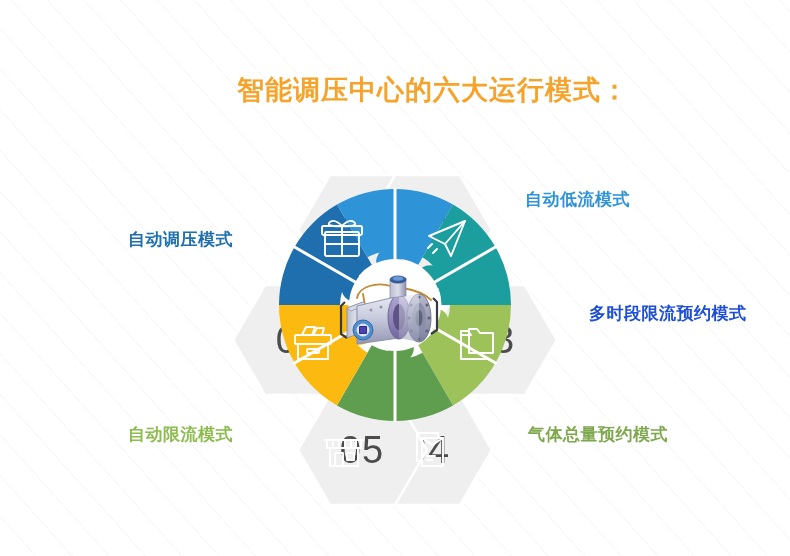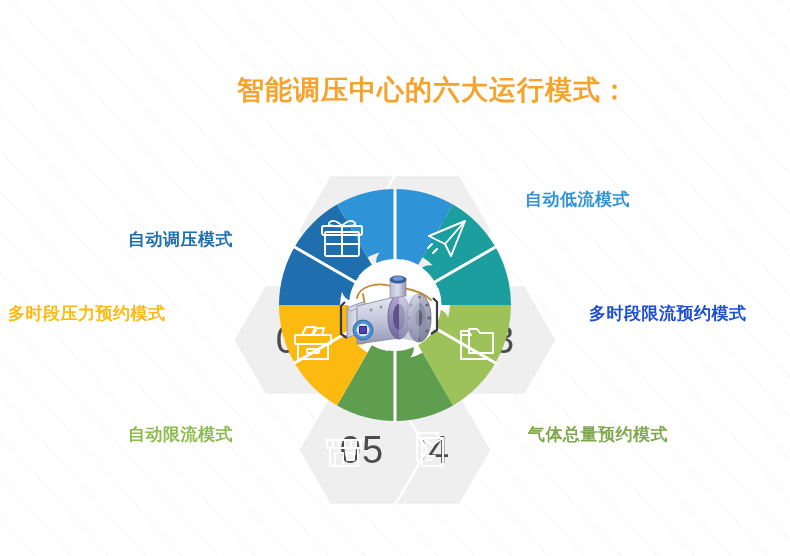--- a/index.html
+++ b/index.html
@@ -329,15 +329,14 @@
   <div class="label" id="lbl-01" style="color:#1f6fae">自动调压模式</div>
 
   <div class="label" id="lbl-02" style="color:#2f93d8">自动低流模式</div>
 
   <div class="label" id="lbl-03" style="color:#1d4ed8">多时段限流预约模式</div>
 
   <div class="label" id="lbl-04" style="color:#7fa84e">气体总量预约模式</div>
 
   <div class="label" id="lbl-05" style="color:#8cbb4e">自动限流模式</div>
 
-  <div class="label" id="lbl-06" style="color:#fcba10">多时段压力预约模式</div>
 
 </div>
 
 </body></html>

